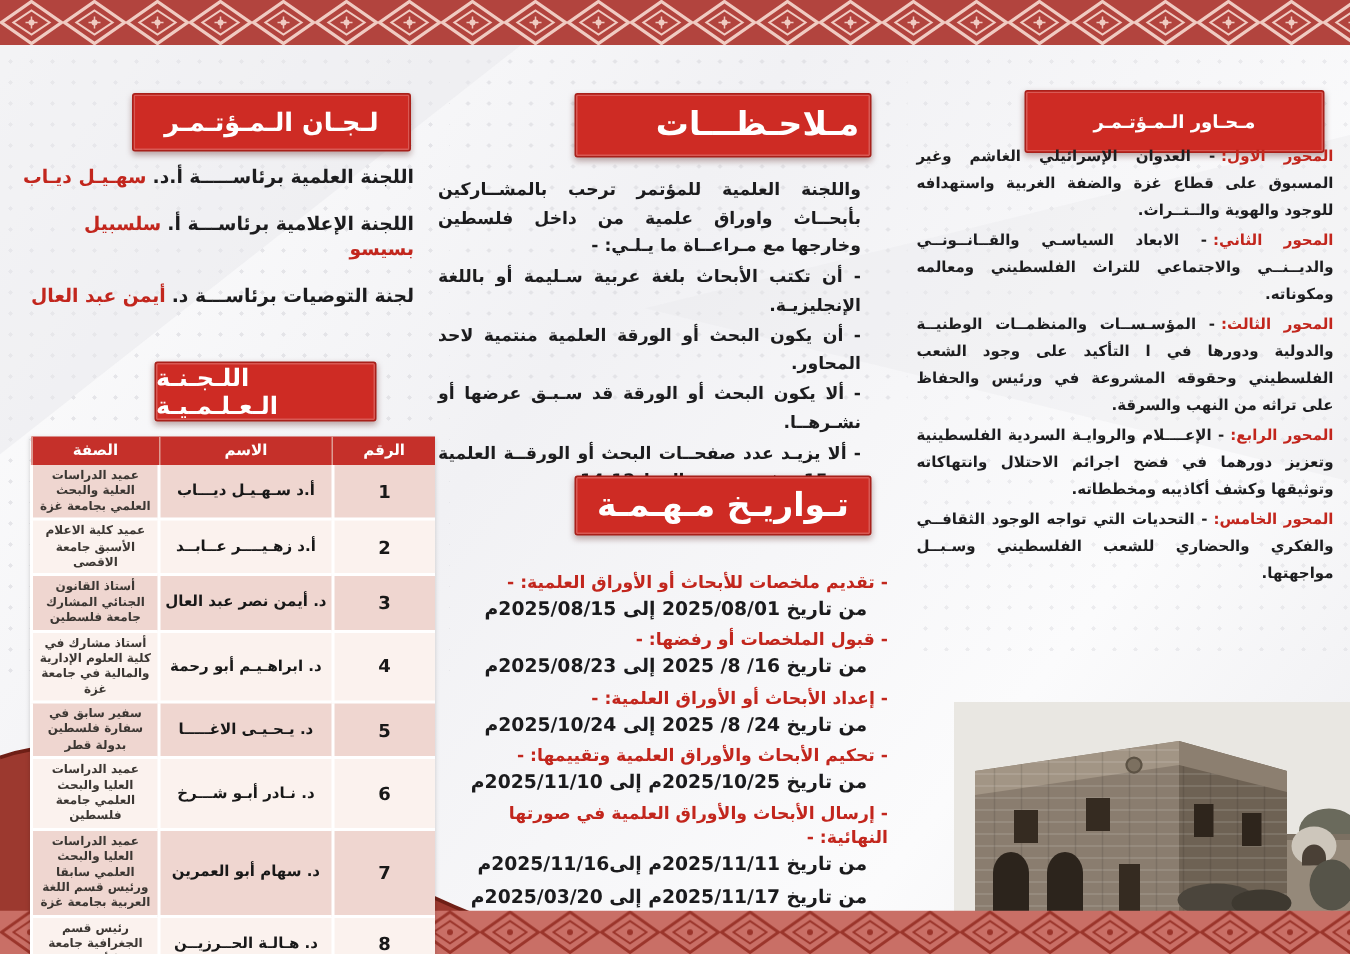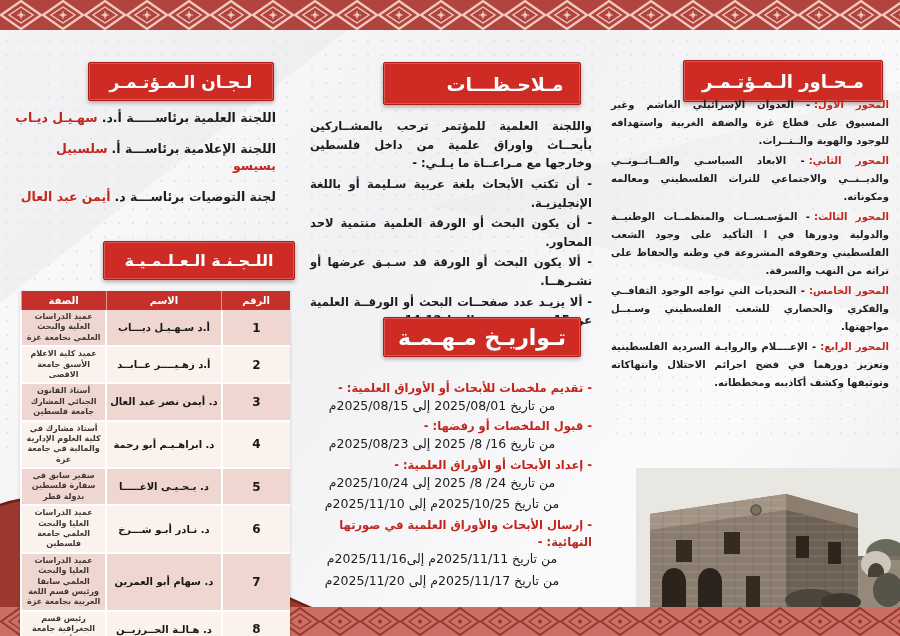--- a/index.html
+++ b/index.html
@@ -27,45 +27,45 @@
   .hdr{position:absolute;display:flex;direction:ltr;align-items:stretch;flex-direction:column;}
   .hdr .vbar{width:4px;background:#c3251e;margin-right:7px;border-radius:1px;}
   .hdr .box{
     flex:1;background:#ce2b24;border:1px solid #a8201a;border-radius:2px;
     box-shadow:0 2px 4px rgba(74,12,8,.35), inset 0 0 0 1px rgba(255,255,255,.22);
     color:#fff;display:flex;align-items:center;justify-content:center;
     font-weight:bold;letter-spacing:.5px;
   }
   .hdr-committees{top:62px;left:88px;width:186px;height:39px;}
   .hdr-committees .box{font-size:17px;}
-  .hdr-scientific{top:241px;left:103px;width:192px;height:39px;}
+  .hdr-scientific{top:241px;left:103px;width:148px;height:39px;}
   .hdr-scientific .box{font-size:16px;}
   .hdr-notes{top:62px;left:383px;width:198px;height:43px;}
-  .hdr-notes .box{font-size:19px;padding-left:46px;}
+  .hdr-notes .box{font-size:22px;padding-left:46px;}
   .hdr-dates{top:317px;left:383px;width:198px;height:40px;}
   .hdr-dates .box{font-size:22px;}
   .hdr-axes{top:60px;left:683px;width:200px;height:42px;}
-  .hdr-axes .box{font-size:18px;}
+  .hdr-axes .box{font-size:12px;}
 
   
   .axes-body{position:absolute;left:611px;top:96px;width:278px;
     font-size:10px;font-weight:700;color:#1d1d1f;text-align:justify;line-height:1.8;}
   .axes-body p{margin:0 0 2px 0;}
   .axis-label{color:#c2261d;margin-left:4px;}
 
   
-  .notes-body{position:absolute;left:310px;top:117px;width:282px;
+  .notes-body{position:absolute;left:292px;top:117px;width:282px;
     font-size:11.5px;font-weight:700;color:#1c1c1e;line-height:1.62;text-align:justify;}
   .notes-body p{margin:0 0 2px 0;}
 
   
   .dates-body{position:absolute;left:306px;top:380px;width:286px;}
   .date-item{margin-bottom:3px;}
   .date-label{margin:0;color:#c2261d;font-weight:700;font-size:11.5px;line-height:1.45;text-align:right;}
-  .date-range{margin:0;color:#1b1b1d;font-weight:400;font-size:12.5px;line-height:1.5;text-align:center;padding-right:14px;}
+  .date-range{margin:0;color:#1b1b1d;font-weight:700;font-size:12.5px;line-height:1.5;text-align:right;padding-right:14px;}
 
   
   .committees-body{position:absolute;left:14px;top:110px;width:262px;
     font-size:12.5px;font-weight:700;color:#1c1c1e;text-align:right;}
   .committee-line{margin:0 0 14px 0;line-height:1.35;}
   .c-name{color:#c2261d;margin-right:4px;}
 
   
   .sci-table{position:absolute;left:20px;top:291px;width:270px;border-collapse:collapse;
     direction:rtl;box-shadow:0 1px 3px rgba(0,0,0,.18);}
@@ -243,36 +243,37 @@
     </div>
     <div class="date-item">
       <p class="date-label">- قبول الملخصات أو رفضها: -</p>
       <p class="date-range">من تاريخ 16/ 8/ 2025 إلى 2025/08/23م</p>
     </div>
     <div class="date-item">
       <p class="date-label">- إعداد الأبحاث أو الأوراق العلمية: -</p>
       <p class="date-range">من تاريخ 24/ 8/ 2025 إلى 2025/10/24م</p>
     </div>
     <div class="date-item">
+      <p class="date-label">- تحكيم الأبحاث والأوراق العلمية وتقييمها: -</p>
       <p class="date-range">من تاريخ 2025/10/25م إلى 2025/11/10م</p>
     </div>
     <div class="date-item">
       <p class="date-label">- إرسال الأبحاث والأوراق العلمية في صورتها النهائية: -</p>
       <p class="date-range">من تاريخ 2025/11/11م إلى2025/11/16م</p>
     </div>
     <div class="date-item">
-      <p class="date-range">من تاريخ 2025/11/17م إلى 2025/11/20م</p>
+      <p class="date-range">من تاريخ 2025/11/17م إلى 2025/03/20م</p>
     </div>
   </div>
 
   <div class="hdr hdr-axes">
     <div class="vbar"></div>
     <div class="box">مـحـاور الـمـؤتـمـر</div>
   </div>
   <div class="axes-body">
     <p class="axis"><span class="axis-label">المحور الاول:</span><span class="axis-text">- العدوان الإسرائيلي الغاشم وغير المسبوق على قطاع غزة والضفة الغربية واستهدافه للوجود والهوية والــتــراث.</span></p>
     <p class="axis"><span class="axis-label">المحور الثاني:</span><span class="axis-text">- الابعاد السياسـي والقــانــونــي والديــنــي والاجتماعي للتراث الفلسطيني ومعالمه ومكوناته.</span></p>
-    <p class="axis"><span class="axis-label">المحور الثالث:</span><span class="axis-text">- المؤسـســات والمنظمــات الوطنيــة والدولية ودورها في ا التأكيد على وجود الشعب الفلسطيني وحقوقه المشروعة في وطنه والحفاظ على تراثه من النهب والسرقة.</span></p>
+    <p class="axis"><span class="axis-label">المحور الثالث:</span><span class="axis-text">- المؤسـســات والمنظمــات الوطنيــة والدولية ودورها في ا التأكيد على وجود الشعب الفلسطيني وحقوقه المشروعة في ورئيس والحفاظ على تراثه من النهب والسرقة.</span></p>
+    <p class="axis"><span class="axis-label">المحور الرابع:</span><span class="axis-text">- الإعــــلام والروايـة السردية الفلسطينية وتعزيز دورهما في فضح اجرائم الاحتلال وانتهاكاته وتوثيقها وكشف أكاذيبه ومخططاته.</span></p>
     <p class="axis"><span class="axis-label">المحور الخامس:</span><span class="axis-text">- التحديات التي تواجه الوجود الثقافــي والفكري والحضاري للشعب الفلسطيني وسـبــل مواجهتها.</span></p>
-    <p class="axis"><span class="axis-label">المحور الرابع:</span><span class="axis-text">- الإعــــلام والروايـة السردية الفلسطينية وتعزيز دورهما في فضح اجرائم الاحتلال وانتهاكاته وتوثيقها وكشف أكاذيبه ومخططاته.</span></p>
   </div>
 
 </div>
 
 </body></html>

